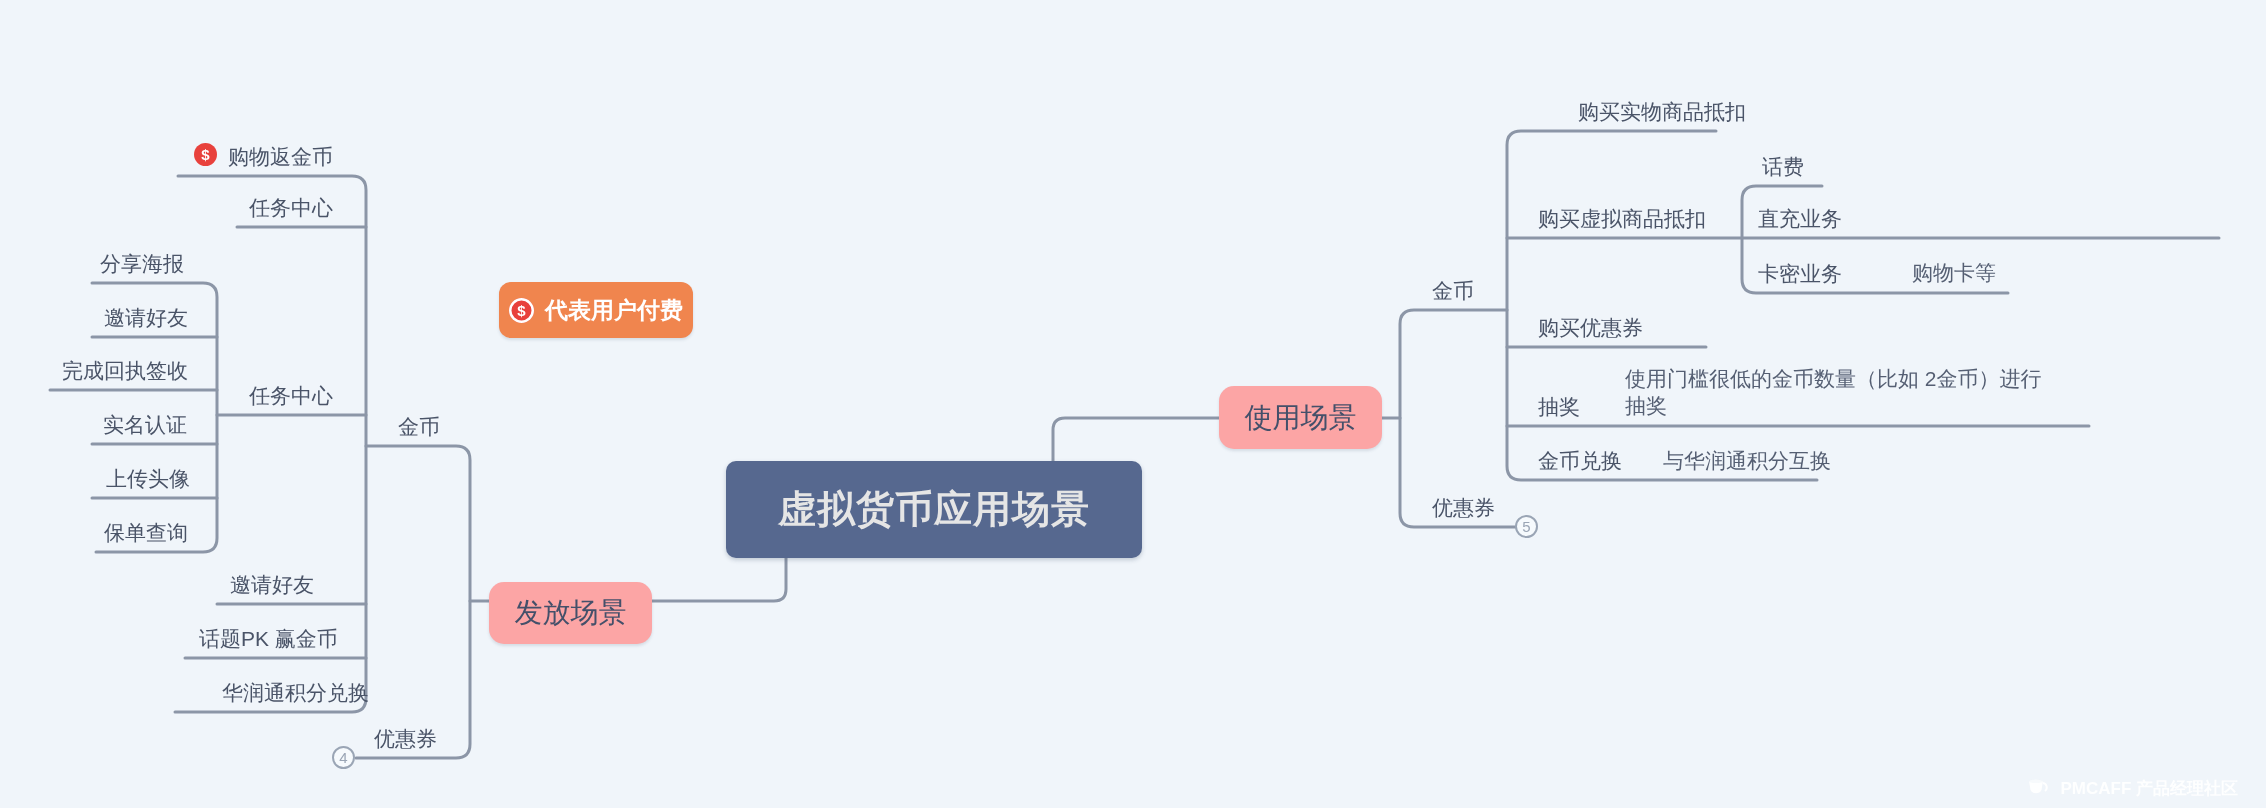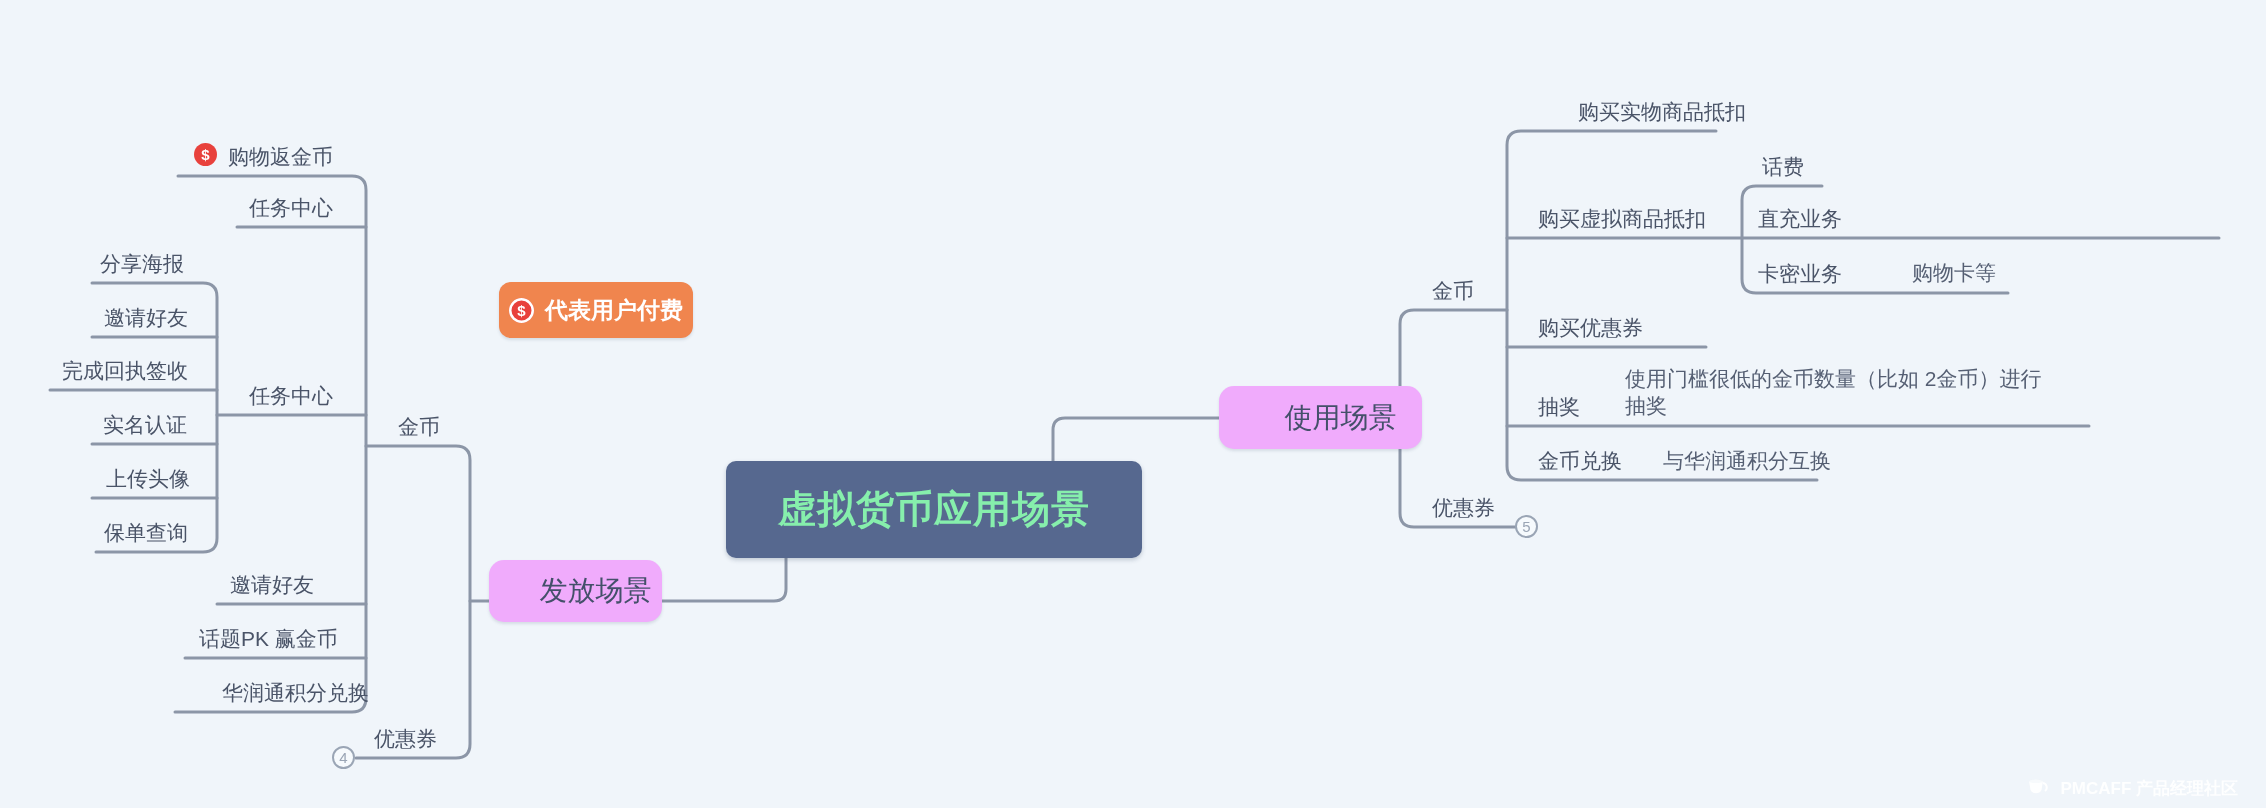--- a/index.html
+++ b/index.html
@@ -22,34 +22,33 @@
     line-height:24px;
   }
   .note{
     position:absolute;
     font-size:21px;
     color:#555F73;
     line-height:27px;
   }
   .scene-box{
     position:absolute;
-    background:#f0abfc;
+    background:#fca5a5;
     border-radius:15px;
     display:flex;align-items:center;justify-content:center;
     font-size:28px;color:#44506A;
     box-shadow:0 2px 3px rgba(60,80,110,0.15);
-    padding-left:40px;
   }
   #root-box{
     position:absolute;
     left:726px;top:461px;width:416px;height:97px;
     background:#56688F;
     border-radius:10px;
     display:flex;align-items:center;justify-content:center;
-    font-size:38px;font-weight:bold;color:#86efac;
+    font-size:38px;font-weight:bold;color:#e5e5e5;
     letter-spacing:1px;
     box-shadow:0 2px 4px rgba(50,70,100,0.25);
   }
   #legend-box{
     position:absolute;
     left:499px;top:282px;width:194px;height:56px;
     background:#F0854E;
     border-radius:12px;
     display:flex;align-items:center;justify-content:center;gap:11px;
     font-size:23px;font-weight:bold;color:#FFFFFF;
@@ -111,21 +110,21 @@
     <path d="M 1716 131 H 1521 Q 1507 131 1507 145 V 466 Q 1507 480 1521 480 H 1817"></path>
     <path d="M 1507 238 H 2219"></path>
     <path d="M 1507 347 H 1706"></path>
     <path d="M 1507 426 H 2089"></path>
 
     <path d="M 1822 186 H 1756 Q 1742 186 1742 200 V 279 Q 1742 293 1756 293 H 2008"></path>
   </svg>
 
   <div id="root-box">虚拟货币应用场景</div>
 
-  <div class="scene-box" style="left:489px;top:560px;width:133px;height:62px;">发放场景</div>
+  <div class="scene-box" style="left:489px;top:582px;width:163px;height:62px;">发放场景</div>
   <div class="scene-box" style="left:1219px;top:386px;width:163px;height:63px;">使用场景</div>
 
   <div id="legend-box">
     <span class="paid-badge ringed">$</span>
     <span>代表用户付费</span>
   </div>
 
   <span class="paid-badge" id="paid-icon-left">$</span>
   <div class="node" style="left:228px;bottom:639px;">购物返金币</div>
   <div class="node" style="left:249px;bottom:588px;">任务中心</div>

